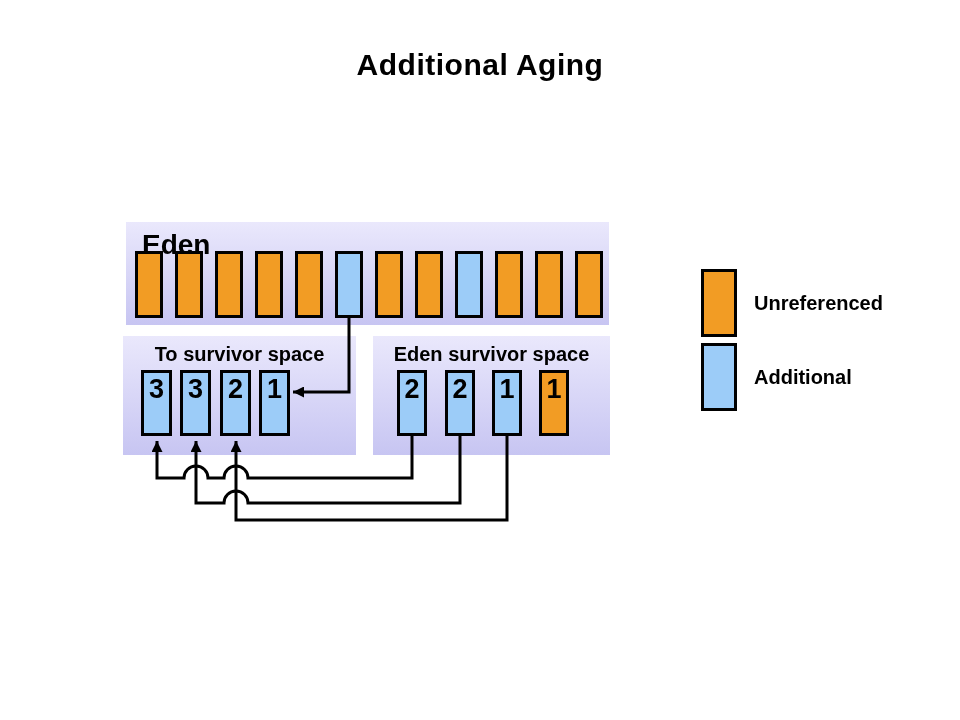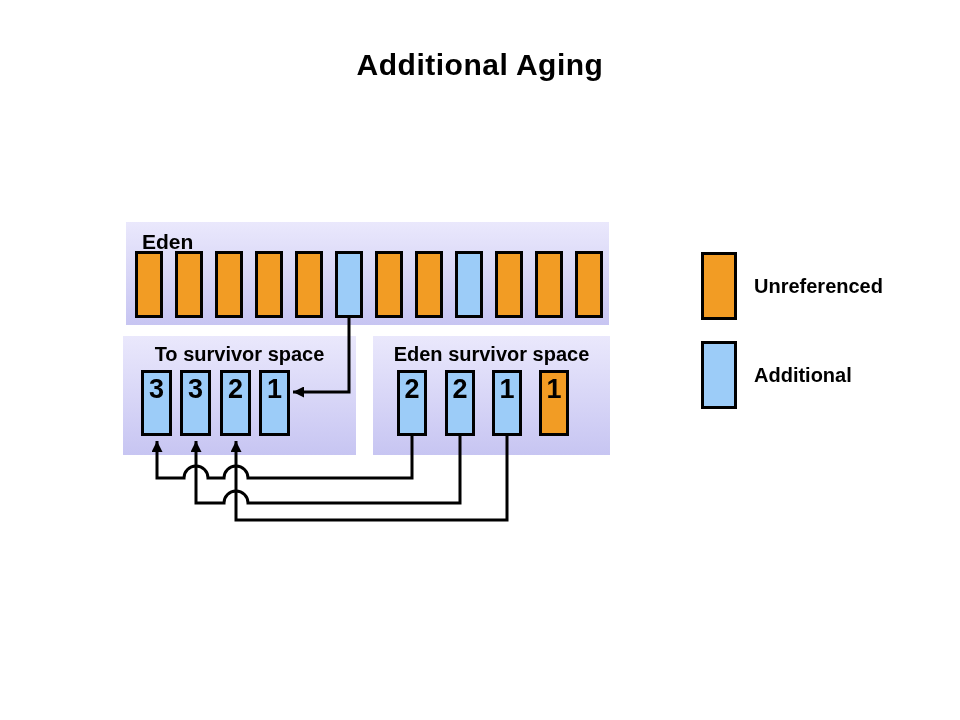--- a/index.html
+++ b/index.html
@@ -32,21 +32,21 @@
   .panel-eden{ left:126px; top:222px; width:483px; height:103px; }
   .panel-to{   left:123px; top:336px; width:233px; height:119px; }
   .panel-from{ left:373px; top:336px; width:237px; height:119px; }
   .panel-label{
     font-weight:bold;
     font-size:20px;
     color:var(--text,#000);
     line-height:1;
   }
   .panel-eden .panel-label{
-    position:absolute; left:16px; top:9px; font-size:21px;
+    position:absolute; left:16px; top:9px; font-size:28px;
   }
   .panel-to .panel-label, .panel-from .panel-label{
     position:absolute; left:0; top:8px; width:100%; text-align:center;
   }
   .cell{
     position:absolute;
     box-sizing:border-box;
     border:3px solid #000;
   }
   [data-state="unreferenced"]{ background:var(--unref-fill,#F29C24); }
@@ -60,24 +60,24 @@
     line-height:1;
     color:var(--text,#000);
   }
   .arrow-layer{
     position:absolute;
     left:0; top:0;
     pointer-events:none;
   }
   .legend{
     position:absolute;
-    left:701px; top:252px;
+    left:701px; top:269px;
     display:flex;
     flex-direction:column;
-    gap:21px;
+    gap:6px;
   }
   .legend-row{
     display:flex;
     align-items:center;
     gap:17px;
   }
   .legend-swatch{
     width:36px; height:68px;
     box-sizing:border-box;
     border:3px solid #000;

